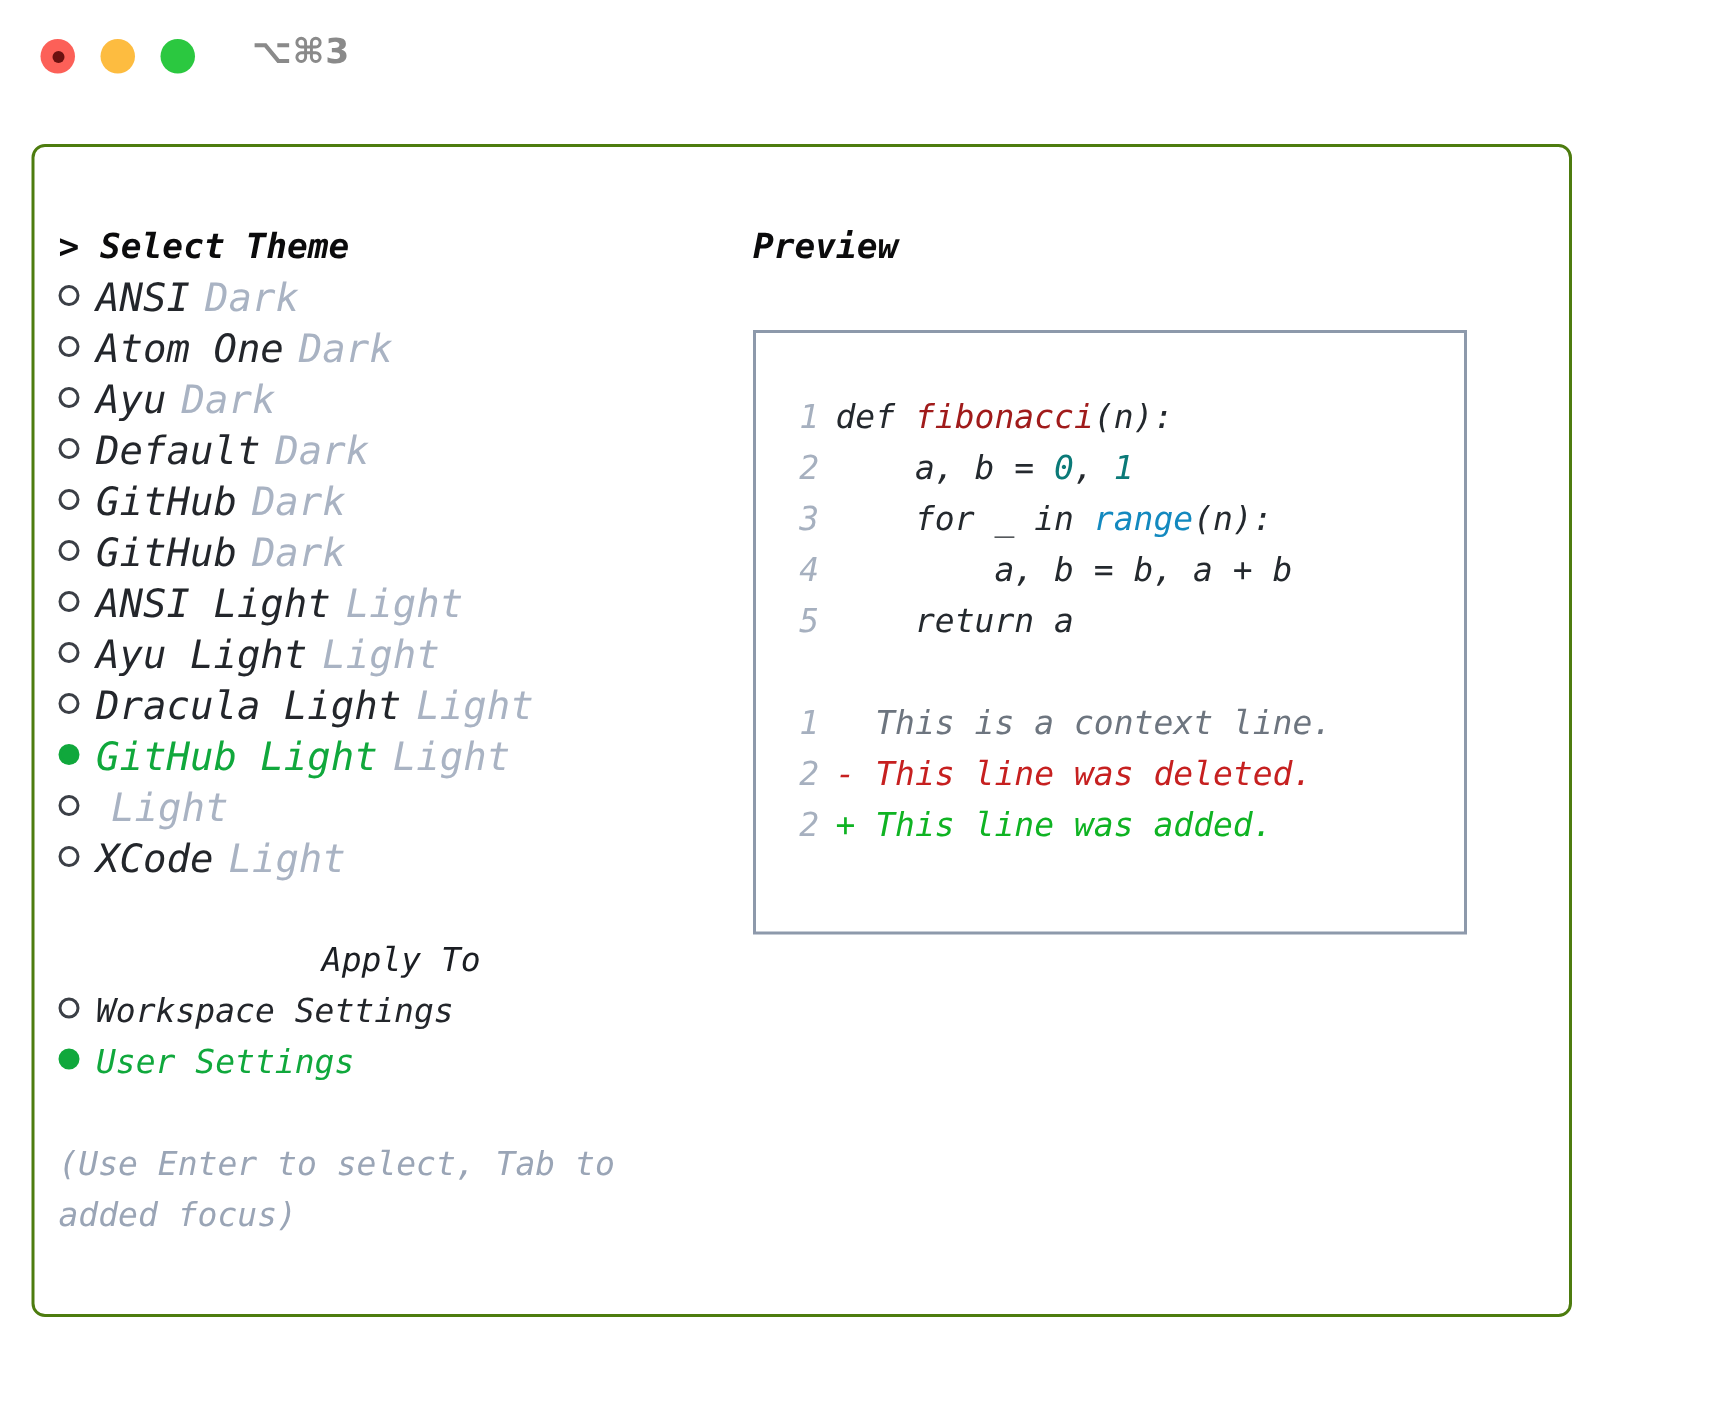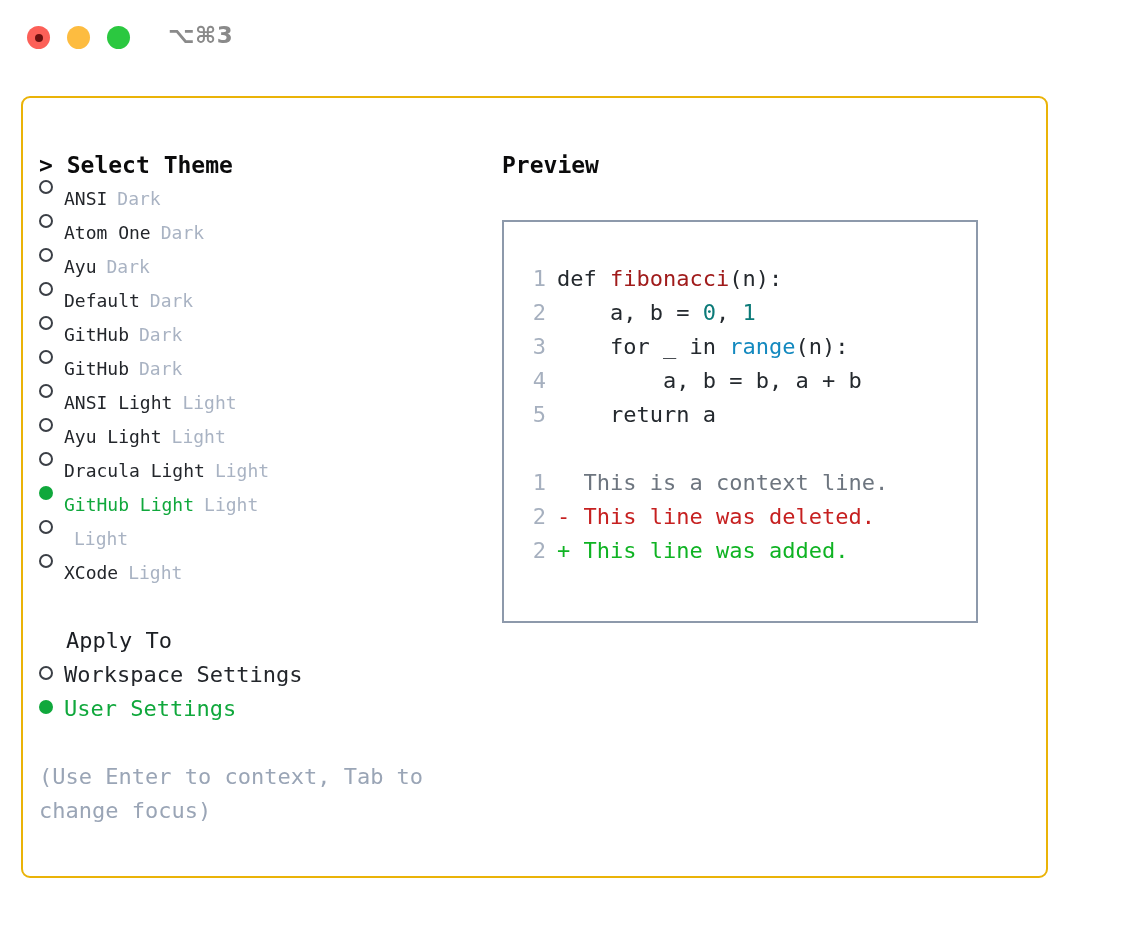--- a/index.html
+++ b/index.html
@@ -67,24 +67,25 @@
     font-family: "DejaVu Sans", "Liberation Sans", sans-serif;
   }
 
   
   .panel {
     position: absolute;
     left: 21px;
     top: 96px;
     width: 1027px;
     height: 782px;
-    border: 2px solid #eab308;
+    border: 2px solid #4d7c0f;
     border-radius: 9px;
     box-sizing: border-box;
     background: #ffffff;
+    font-style: italic;
   }
 
   .columns {
     position: absolute;
     left: 0; top: 0;
     width: 100%; height: 100%;
   }
 
   
   .left-col {
@@ -96,24 +97,24 @@
   .section-title {
     font-size: 23px;
     font-weight: 700;
     color: #0b0b0c;
     line-height: 34px;
     white-space: pre;
   }
   .theme-list { margin-top: 0; }
   .theme-row {
     display: flex;
-    align-items: flex-start;
+    align-items: center;
     line-height: 34px;
     height: 34px;
-    font-size: 18px;
+    font-size: 26px;
     white-space: pre;
   }
   .bullet {
     display: inline-block;
     width: 14px;
     height: 14px;
     border-radius: 50%;
     border: 2px solid #3b3f46;
     box-sizing: border-box;
     margin-right: 11px;
@@ -125,21 +126,21 @@
     background: #10a83c;
     border-color: #10a83c;
   }
   .theme-name { color: #23262b; }
   .theme-row.selected .theme-name { color: #10a83c; }
   .theme-kind {
     color: #a9b3c3;
     margin-left: 10px;
   }
 
-  .apply-block { margin-top: 34px; }
+  .apply-block { margin-top: 34px; text-align: center; }
   .apply-heading {
     font-size: 22px;
     color: #1b1e23;
     line-height: 34px;
     padding-left: 27px;
     white-space: pre;
   }
   .apply-row {
     display: flex;
     align-items: baseline;
@@ -236,21 +237,21 @@
           </div>
 
         <div class="apply-block">
           <div class="apply-heading">Apply To</div>
           <div id="apply-list">
               <div class="apply-row"><span class="bullet"></span><span class="label">Workspace Settings</span></div>
               <div class="apply-row selected"><span class="bullet filled"></span><span class="label">User Settings</span></div>
             </div>
         </div>
 
-        <div class="hint">(Use Enter to context, Tab to change focus)</div>
+        <div class="hint">(Use Enter to select, Tab to added focus)</div>
       </div>
 
       <div class="right-col">
         <div class="section-title">Preview</div>
 
         <div class="preview-box">
           <div class="code" id="code-area"><div class="code-line"><span class="ln">1</span><span class="tok-plain">def </span><span class="tok-fn">fibonacci</span><span class="tok-plain">(n):</span></div><div class="code-line"><span class="ln">2</span><span class="tok-plain">    a, b = </span><span class="tok-num">0</span><span class="tok-plain">, </span><span class="tok-num">1</span></div><div class="code-line"><span class="ln">3</span><span class="tok-plain">    for _ in </span><span class="tok-call">range</span><span class="tok-plain">(n):</span></div><div class="code-line"><span class="ln">4</span><span class="tok-plain">        a, b = b, a + b</span></div><div class="code-line"><span class="ln">5</span><span class="tok-plain">    return a</span></div><div class="spacer-line"></div><div class="code-line"><span class="ln">1</span><span class="tok-ctx">  </span><span class="tok-ctx">This is a context line.</span></div><div class="code-line"><span class="ln">2</span><span class="tok-del">- </span><span class="tok-del">This line was deleted.</span></div><div class="code-line"><span class="ln">2</span><span class="tok-add">+ </span><span class="tok-add">This line was added.</span></div></div>
         </div>
       </div>
 

